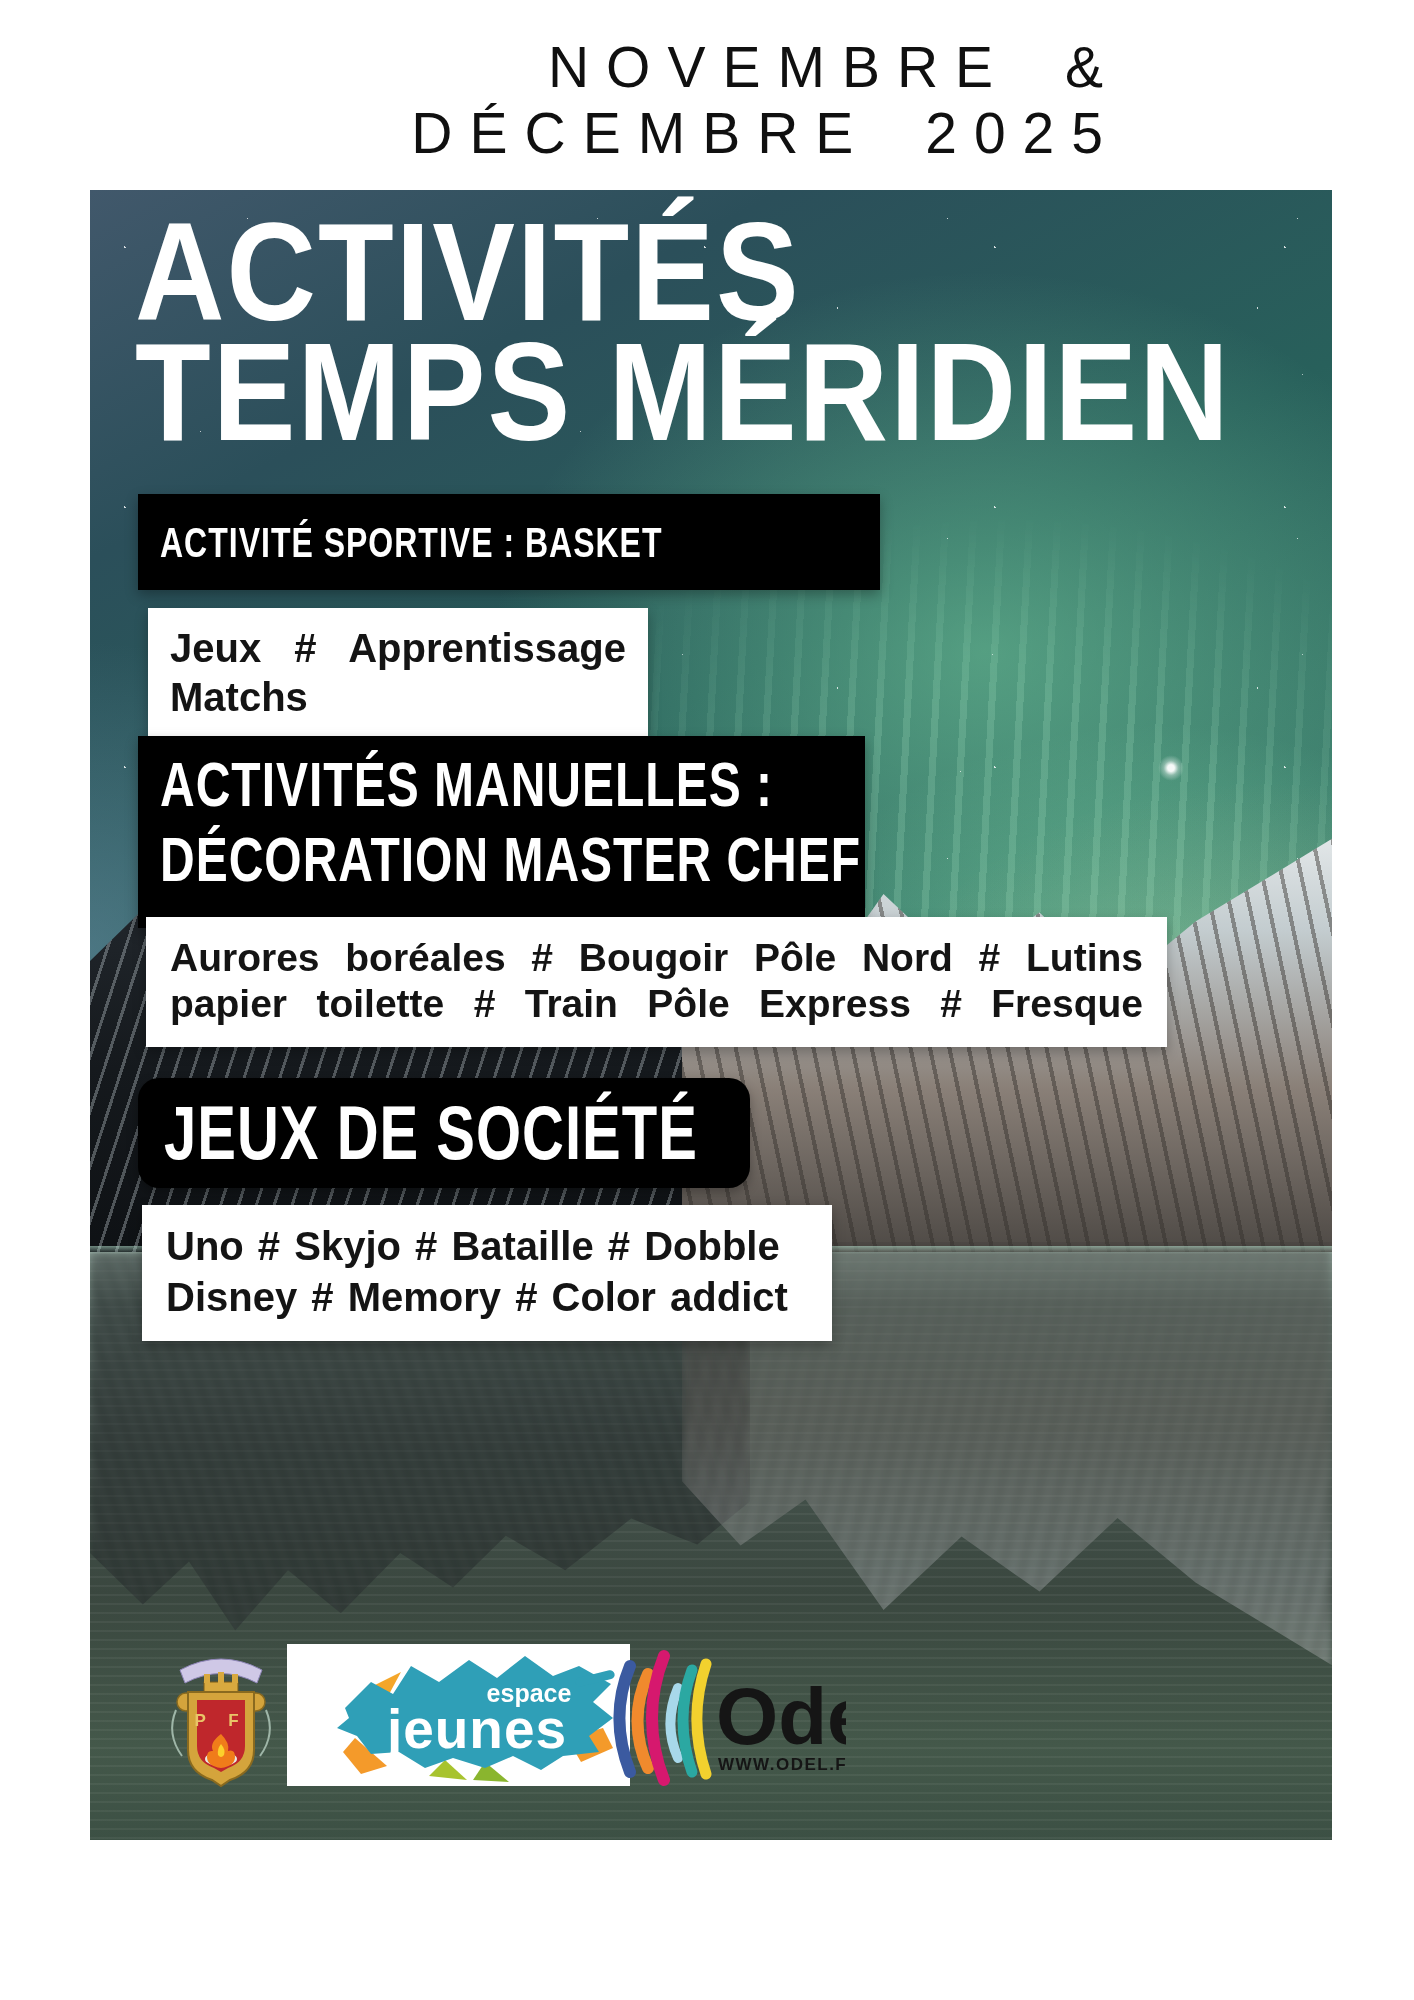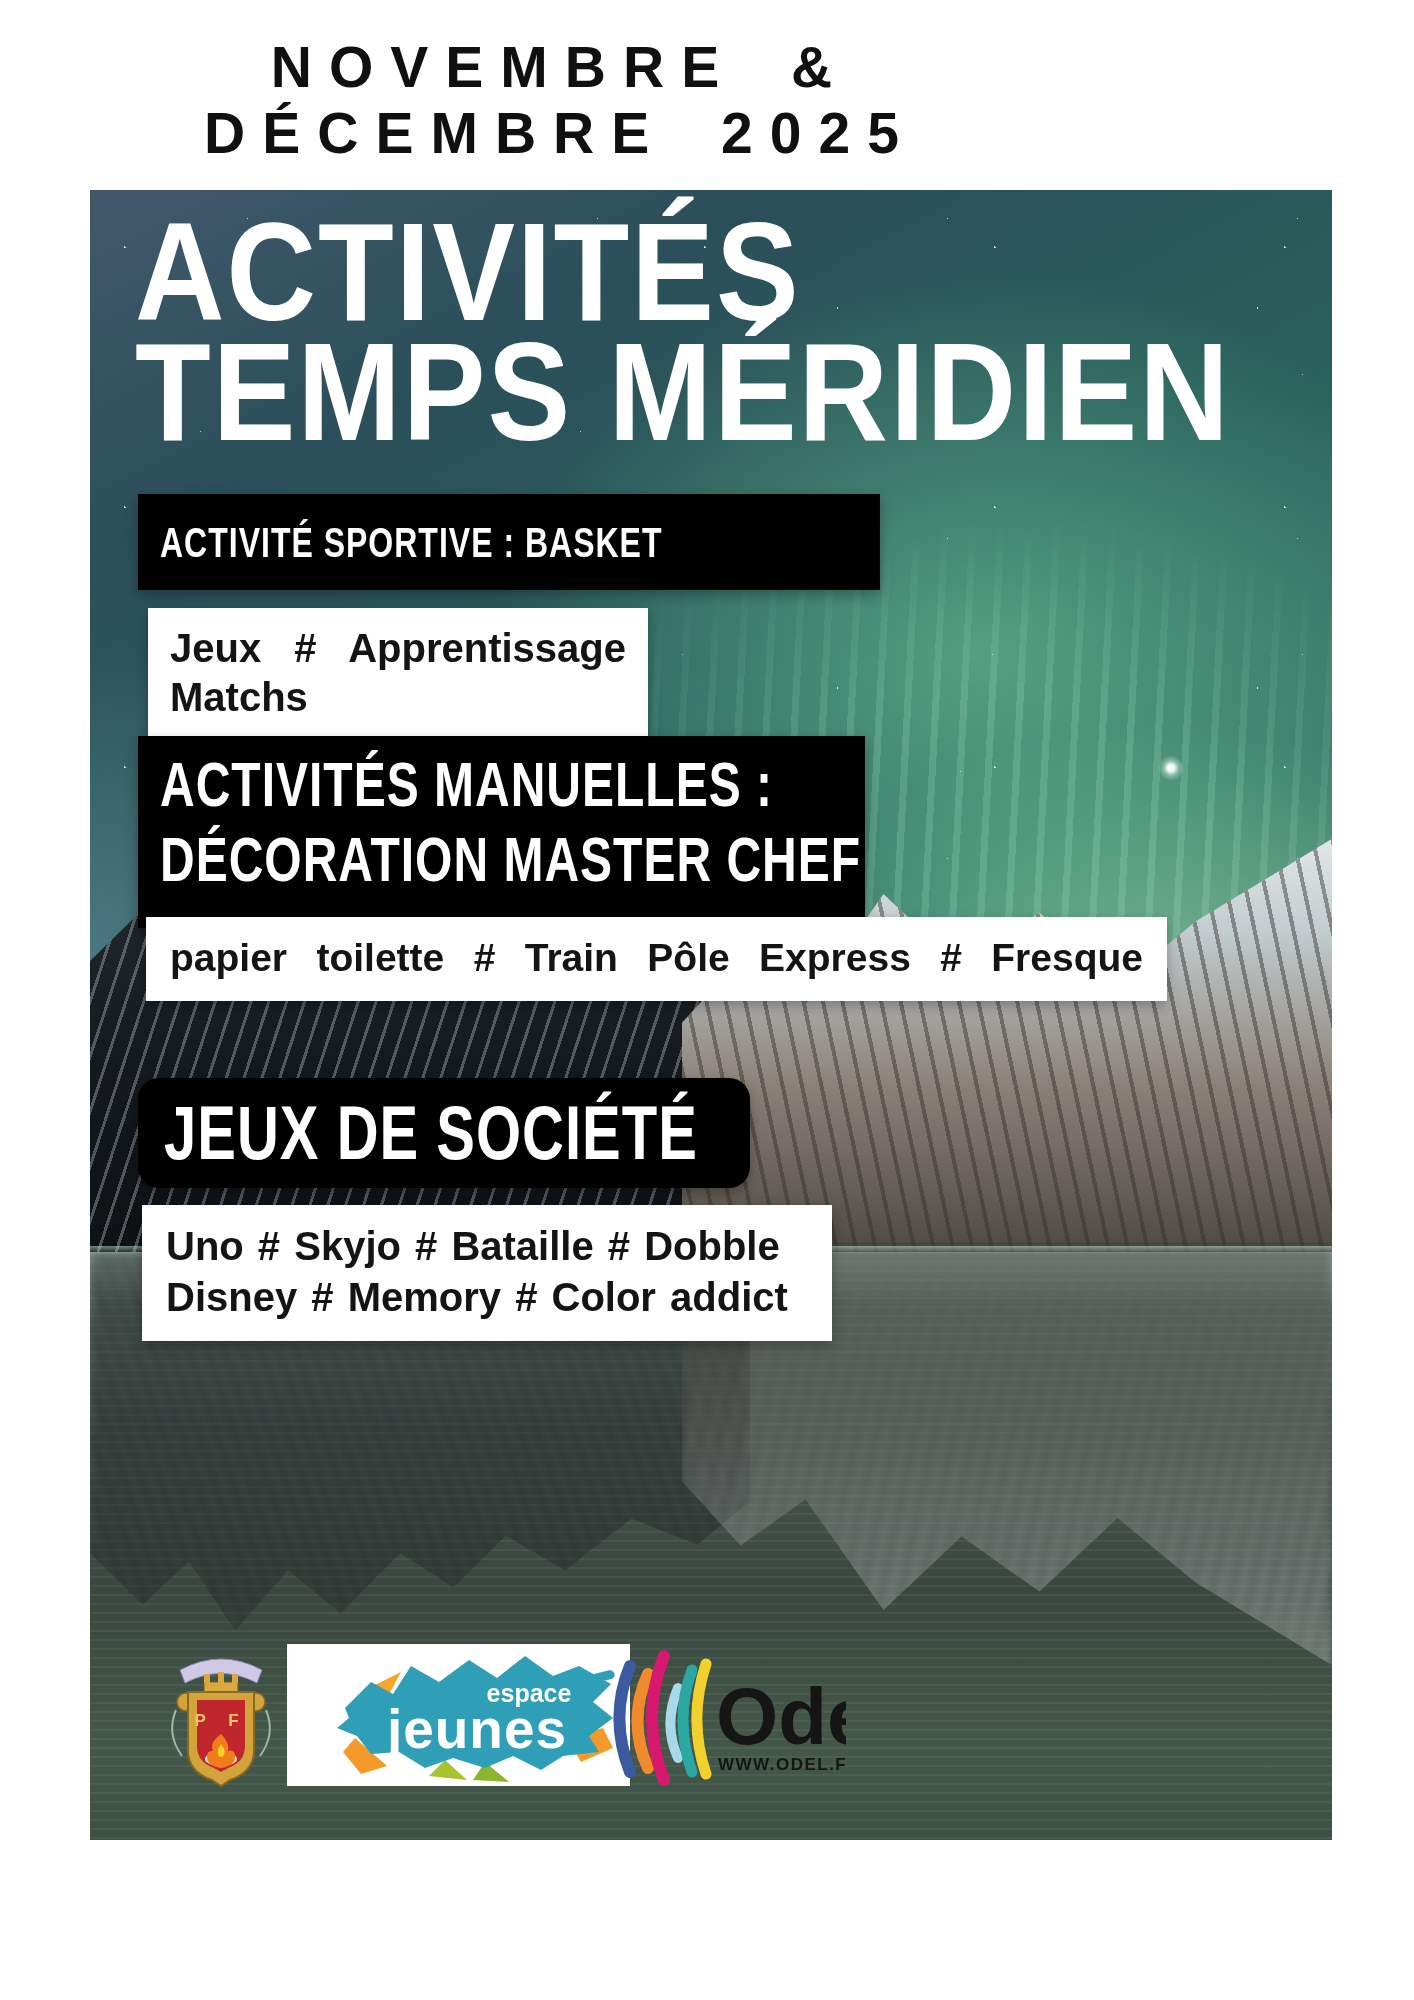--- a/index.html
+++ b/index.html
@@ -3,21 +3,21 @@
 <meta charset="utf-8">
 <style>
   html,body { margin:0; padding:0; background:#ffffff; }
   .page {
     position:relative; width:1414px; height:2000px; background:#ffffff;
     overflow:hidden; font-family:"Liberation Sans","DejaVu Sans",sans-serif;
   }
 
   
   .month-header { position:absolute; top:34px; left:0; width:1120px; text-align:center; color:#101010; z-index:20; }
-  .month-line { font-size:57px; font-weight:700; letter-spacing:17px; word-spacing:22px; line-height:66px; white-space:nowrap; }
+  .month-line { font-size:57px; font-weight:400; letter-spacing:17px; word-spacing:22px; line-height:66px; white-space:nowrap;text-align:right; }
 
   
   .photo { position:absolute; left:90px; top:190px; width:1242px; height:1650px; overflow:hidden; background:#2b4f5a; }
 
   .sky { position:absolute; inset:0; z-index:1;
     background:
       radial-gradient(ellipse 46% 26% at 94% 54%, rgba(228,180,150,0.22), transparent 70%),
       radial-gradient(ellipse 55% 32% at 72% 28%, rgba(125,215,165,0.50), transparent 72%),
       radial-gradient(ellipse 48% 28% at 86% 52%, rgba(140,235,180,0.55), transparent 70%),
       radial-gradient(ellipse 42% 24% at 38% 60%, rgba(100,190,160,0.35), transparent 72%),
@@ -137,20 +137,21 @@
       <div class="whitebox box-1">
         <div class="wline just">Jeux # Apprentissage</div>
         <div class="wline">Matchs</div>
       </div>
 
       <div class="banner banner-2">
         <div class="bline"><span class="stretch">ACTIVITÉS MANUELLES :</span></div>
         <div class="bline"><span class="stretch">DÉCORATION MASTER CHEF</span></div>
       </div>
       <div class="whitebox box-2">
+        <div class="wline just">Aurores boréales # Bougoir Pôle Nord # Lutins</div>
         <div class="wline just">papier toilette # Train Pôle Express # Fresque</div>
       </div>
 
       <div class="banner banner-3">
         <div class="bline"><span class="stretch">JEUX DE SOCIÉTÉ</span></div>
       </div>
       <div class="whitebox box-3">
         <div class="wline">Uno # Skyjo # Bataille # Dobble</div>
         <div class="wline">Disney # Memory # Color addict</div>
       </div>

